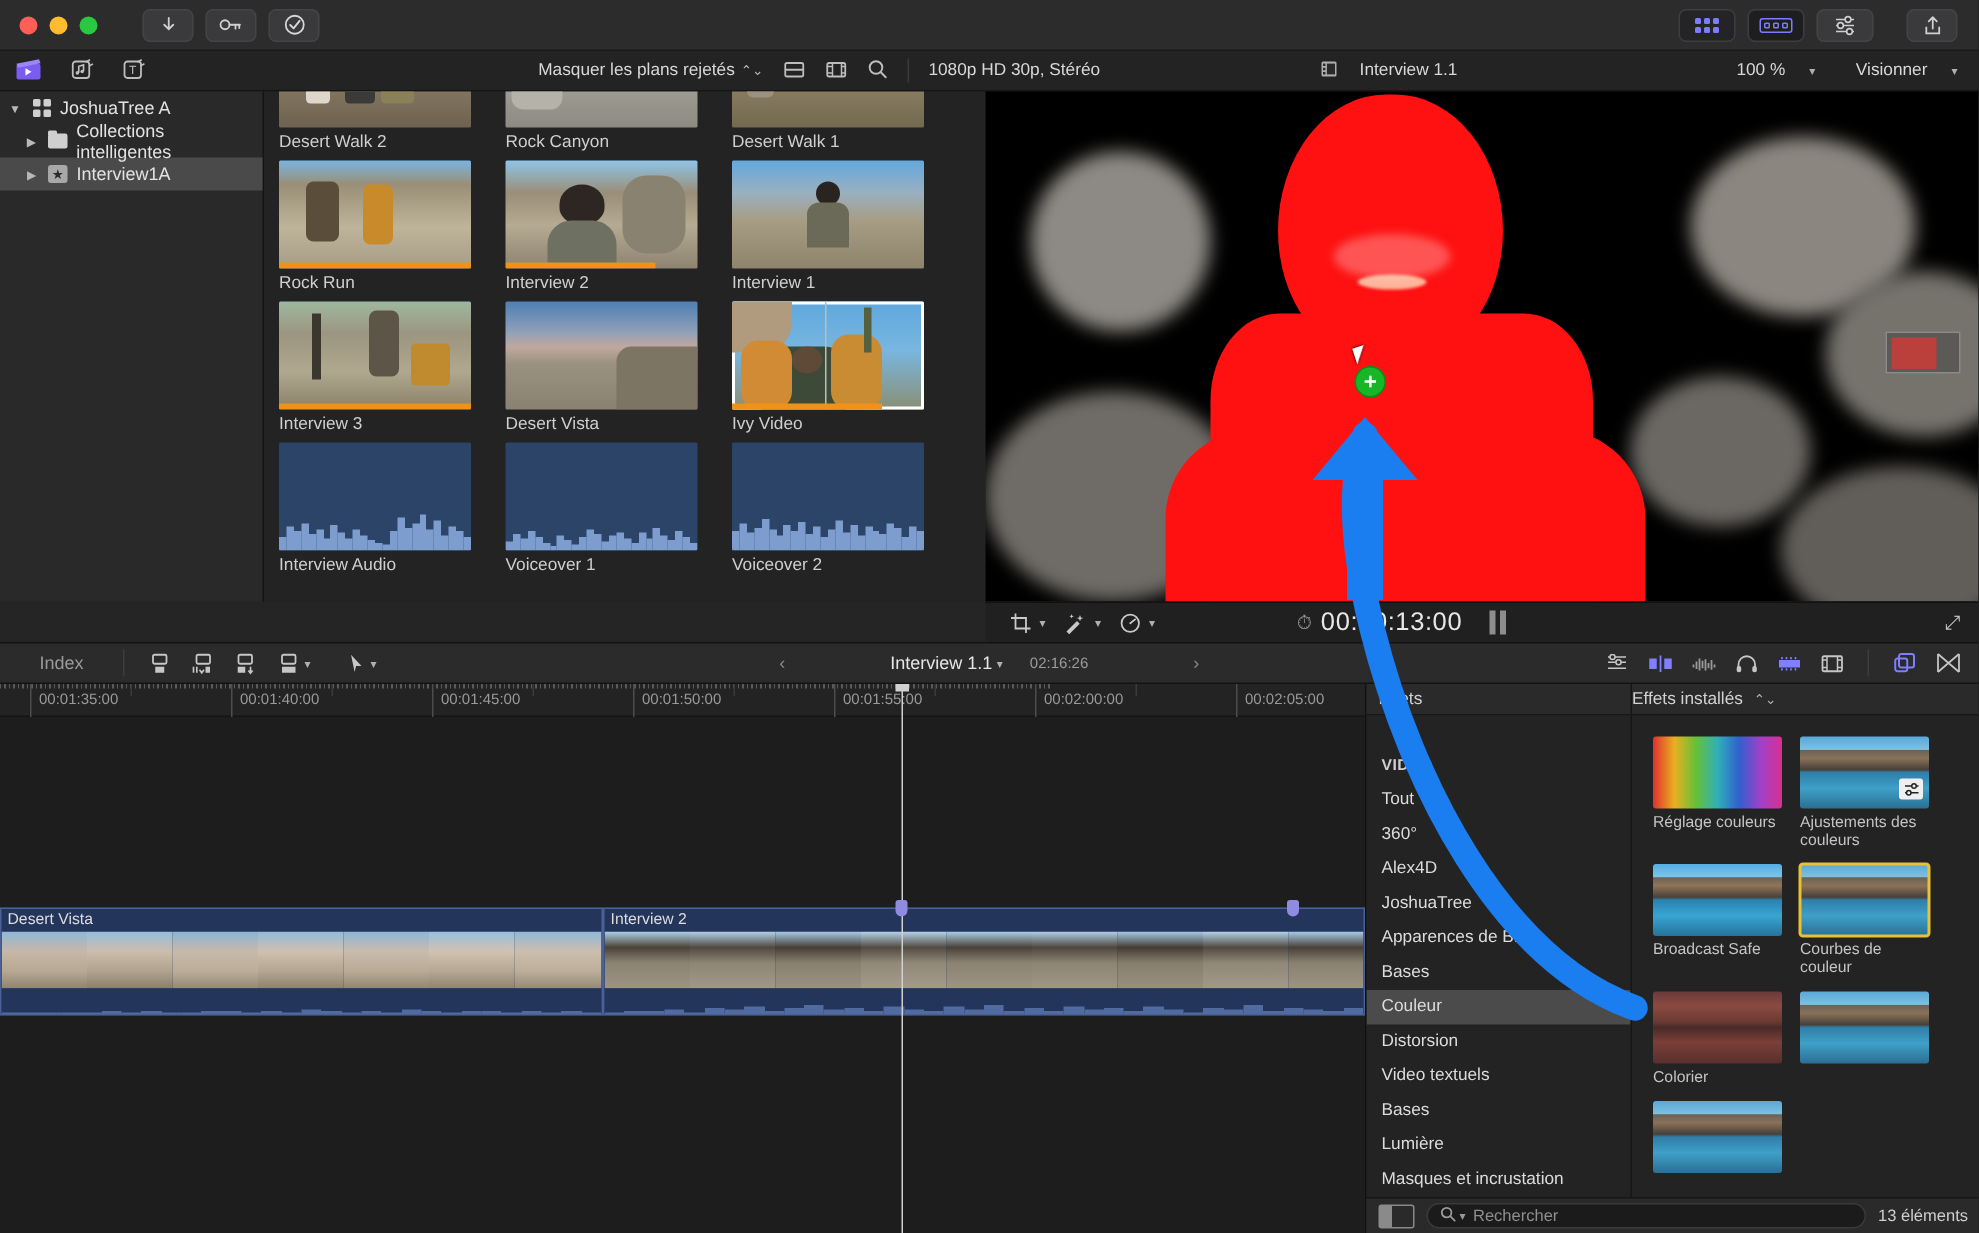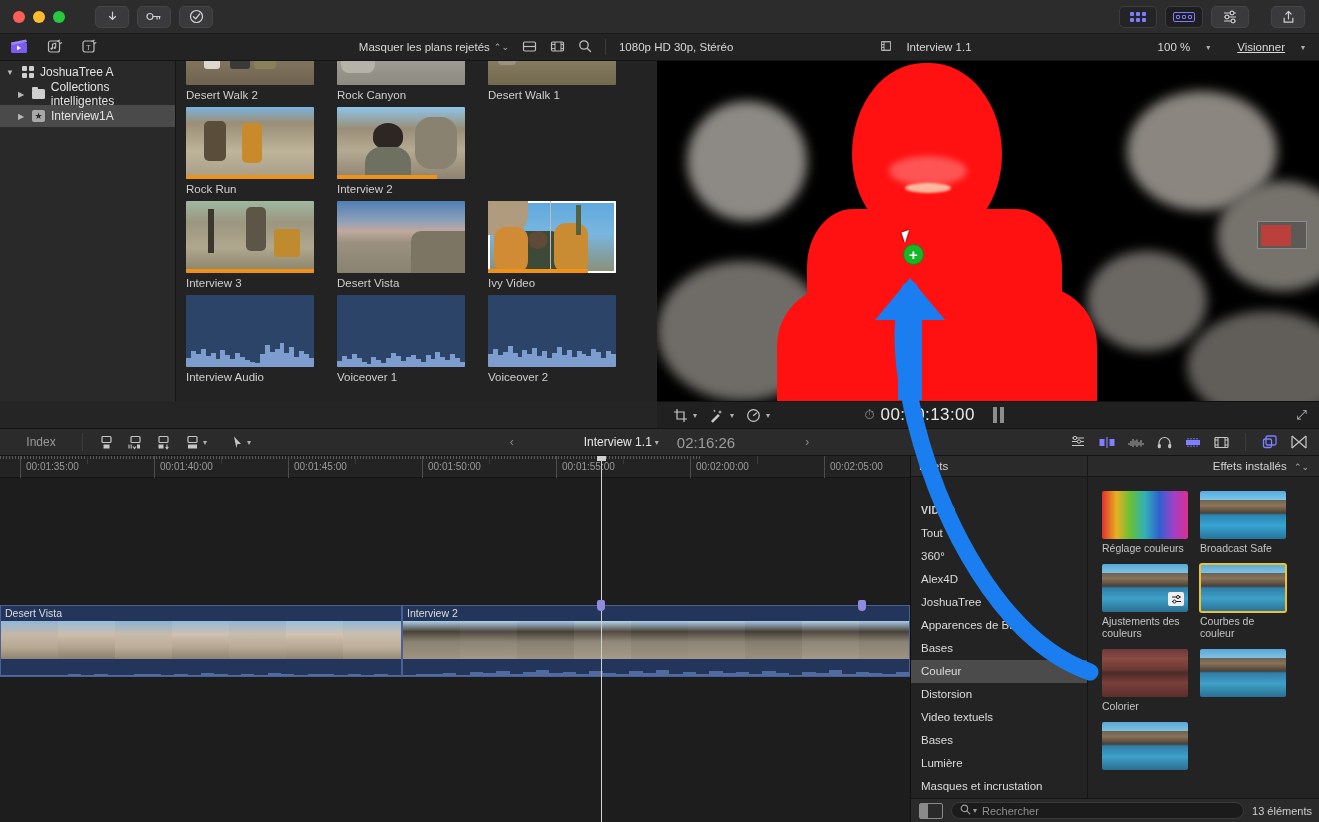--- a/index.html
+++ b/index.html
@@ -164,21 +164,21 @@
     position:absolute; left:0; top:428px; width:1319px; height:28px;
     background:#2b2b2b; border-top:1px solid #131313; border-bottom:1px solid #131313;
     display:flex; align-items:center;
   }
   .index-btn { width:82px; text-align:center; color:#9a9a9a; font-size:12px; }
   .tlt-div { width:1px; height:18px; background:#3d3d3d; }
   .tlt-icons { display:flex; align-items:center; gap:13px; margin-left:16px; }
   .tlt-ic { color:#c6c6c6; font-size:13px; display:flex; align-items:center; }
   .tlt-center { position:absolute; left:0; right:0; display:flex; align-items:center; justify-content:center; gap:0; pointer-events:none;}
   .tlt-proj { font-size:12px; color:#e6e6e6; }
-  .tlt-dur { font-size:15px; color:#9c9c9c; margin-left:18px; }
+  .tlt-dur { font-size:10px; color:#9c9c9c; margin-left:18px; }
   .nav-arrow { color:#8b8b8b; font-size:12px; }
   .tlt-right { margin-left:auto; display:flex; align-items:center; gap:13px; margin-right:12px; }
   .tlt-right .on { color:#7f7fff; }
 
   
   .timeline {
     position:absolute; left:0; top:456px; width:910px; height:366px;
     background:#1d1d1d;
   }
   .ruler {
@@ -204,21 +204,21 @@
   .tclip-aud .w i { flex:1 1 auto; background:#4f6ba0; }
   .marker { position:absolute; width:8px; height:11px; background:#8f8ce0; border-radius:2px 2px 4px 4px; top:-5px; z-index:6; }
 
   
   .fx {
     position:absolute; left:910px; top:456px; width:409px; height:366px;
     background:#232323; border-left:1px solid #101010;
   }
   .fx-head { display:flex; height:21px; border-bottom:1px solid #161616; background:#2a2a2a; }
   .fx-head-l { width:177px; font-size:11.5px; color:#d2d2d2; padding-left:8px; line-height:21px; border-right:1px solid #161616;}
-  .fx-head-r { flex:1; font-size:11.5px; color:#d2d2d2; line-height:21px; text-align:right; padding-right:10px;}
+  .fx-head-r { flex:1; font-size:11.5px; color:#d2d2d2; line-height:21px; padding-right:10px;}
   .fx-body { display:flex; height:324px; }
   .fx-side { width:177px; border-right:1px solid #161616; background:#232323; overflow:hidden; padding-top:22px;}
   .fx-cat { height:23px; line-height:23px; font-size:11.5px; color:#dcdcdc; padding-left:10px; white-space:nowrap;}
   .fx-cat.group { font-weight:bold; font-size:10.5px; color:#cfcfcf; letter-spacing:.3px;}
   .fx-cat.sel { background:#4b4b4b; }
   .fx-grid { flex:1; padding:14px 0 0 14px; display:flex; flex-wrap:wrap; gap:0 12px; align-content:flex-start; overflow:hidden;}
   .fx-item { width:86px; margin-bottom:10px; }
   .fx-thumb { width:86px; height:48px; border-radius:2px; position:relative; overflow:hidden; }
   .fx-thumb.sel { outline:2px solid #e8c233; outline-offset:-1px; }
   .fx-name { font-size:10.5px; color:#c4c4c4; margin-top:3px; line-height:12px; }
@@ -371,21 +371,21 @@
             <rect x="3" y="3.4" width="1.6" height="1.6" fill="#2a2a2a"></rect>
             <rect x="3" y="6.2" width="1.6" height="1.6" fill="#2a2a2a"></rect>
             <rect x="3" y="9" width="1.6" height="1.6" fill="#2a2a2a"></rect>
             <rect x="5.6" y="3.4" width="5.4" height="7.2" fill="#2a2a2a"></rect>
           </svg>
       </span>
       <span class="t2-label">Interview 1.1</span>
       <span style="width:160px"></span>
       <span class="t2-label">100 %</span>
       <span class="chev">▾</span>
-      <span class="t2-label" style="margin-left:14px;font-weight:normal;text-decoration:underline;">Visionner</span>
+      <span class="t2-label" style="margin-left:14px;font-weight:normal;">Visionner</span>
       <span class="chev">▾</span>
     </div>
   </div>
 
   <div class="sidebar">
     <div class="sb-row">
       <span class="sb-arrow">▼</span>
       <span class="sb-ico">
         <span class="ico-grid">
             <i></i>
@@ -450,20 +450,27 @@
           <div class="clip-label">Rock Run</div>
         </div>
         <div class="clip">
           <div class="clip-thumb" style="background:linear-gradient(180deg,#8fc4e8 0%,#9a8e78 30%,#b5aa92 60%,#8d8370 100%);">
             <div style="position:absolute;left:36px;top:16px;width:30px;height:26px;background:#2d2622;border-radius:50% 50% 40% 40%;"></div>
             <div style="position:absolute;left:28px;top:40px;width:46px;height:32px;background:#6e7162;border-radius:16px 16px 0 0;"></div>
             <div style="position:absolute;left:78px;top:10px;width:42px;height:52px;background:#8a8270;border-radius:16px;"></div>
             <div class="clip-bar partial"></div>
           </div>
           <div class="clip-label">Interview 2</div>
+        </div>
+        <div class="clip">
+          <div class="clip-thumb" style="background:linear-gradient(180deg,#63a8dd 0%,#9ab0c0 30%,#a79d85 55%,#8e846c 100%);">
+            <div style="position:absolute;left:56px;top:14px;width:16px;height:16px;background:#2a2420;border-radius:50%;"></div>
+            <div style="position:absolute;left:50px;top:28px;width:28px;height:30px;background:#6b6a58;border-radius:8px 8px 0 0;"></div>
+          </div>
+          <div class="clip-label">Interview 1</div>
         </div>
       </div>
 
       <div class="clip-row">
         <div class="clip">
           <div class="clip-thumb" style="background:linear-gradient(180deg,#9fb8a0 0%,#9c9580 30%,#b0a88e 65%,#8a8168 100%);">
             <div style="position:absolute;left:22px;top:8px;width:6px;height:44px;background:#3b362e;"></div>
             <div style="position:absolute;left:60px;top:6px;width:20px;height:44px;background:#5d5648;border-radius:5px;"></div>
             <div style="position:absolute;left:88px;top:28px;width:26px;height:28px;background:#c08a2e;border-radius:3px;"></div>
             <div class="clip-bar"></div>
@@ -909,34 +916,34 @@
         <div class="fx-cat">Lumière</div>
         <div class="fx-cat">Masques et incrustation</div>
       </div>
 
       <div class="fx-grid">
         <div class="fx-item">
           <div class="fx-thumb rainbow"></div>
           <div class="fx-name">Réglage couleurs</div>
         </div>
         <div class="fx-item">
-          <div class="fx-thumb lake lake2"></div>
-          <div class="fx-name">Broadcast Safe</div>
-        </div>
-        <div class="fx-item">
           <div class="fx-thumb lake">
             <div class="fx-overlay-ic">
               <svg width="11" height="9" viewBox="0 0 11 9">
                   <path d="M1 2h9M1 6.5h9" stroke="#222" stroke-width="1"></path>
                   <circle cx="7" cy="2" r="1.5" fill="#efefef" stroke="#222" stroke-width="1"></circle>
                   <circle cx="3.5" cy="6.5" r="1.5" fill="#efefef" stroke="#222" stroke-width="1"></circle>
                 </svg>
             </div>
           </div>
           <div class="fx-name">Ajustements des couleurs</div>
+        </div>
+        <div class="fx-item">
+          <div class="fx-thumb lake lake2"></div>
+          <div class="fx-name">Broadcast Safe</div>
         </div>
         <div class="fx-item">
           <div class="fx-thumb lake sel"></div>
           <div class="fx-name">Courbes de couleur</div>
         </div>
         <div class="fx-item">
           <div class="fx-thumb lake-warm"></div>
           <div class="fx-name">Colorier</div>
         </div>
         <div class="fx-item">

